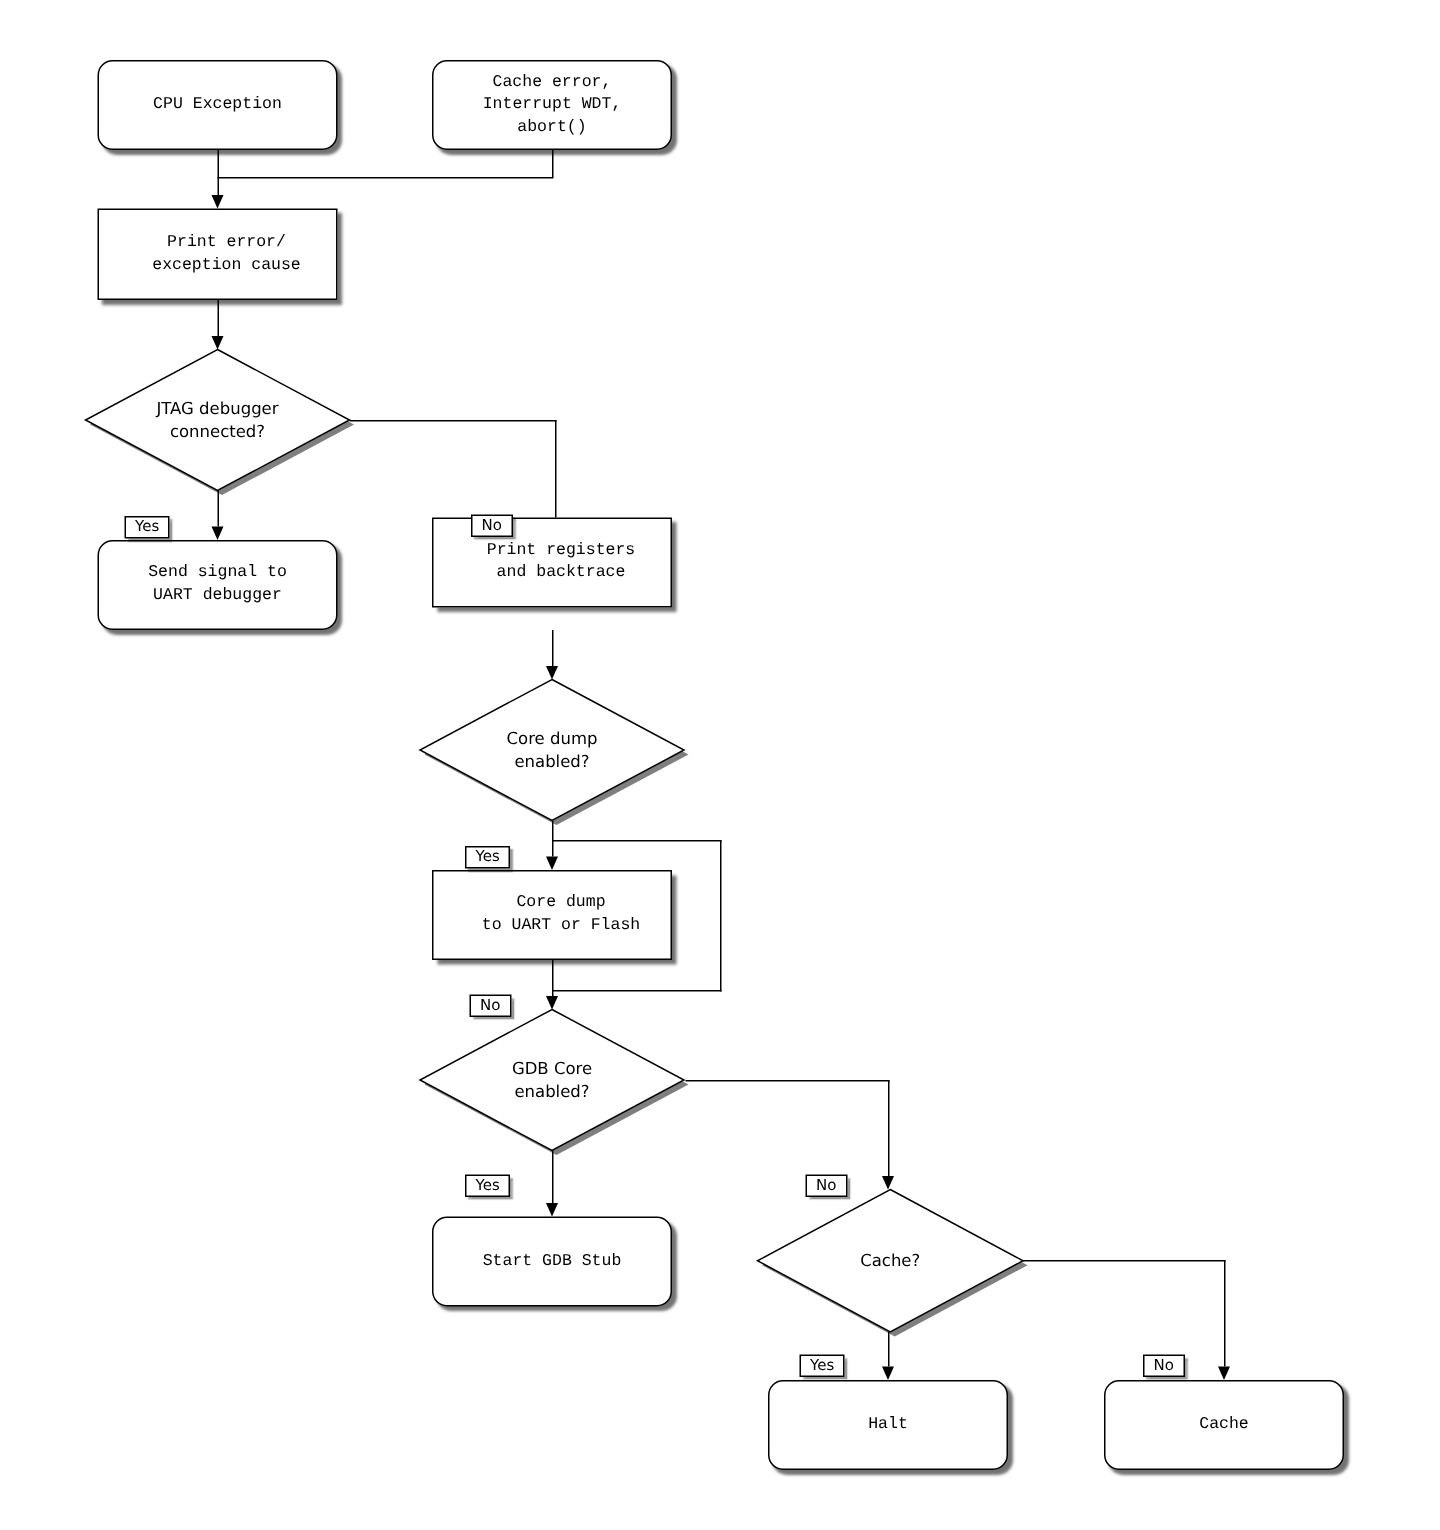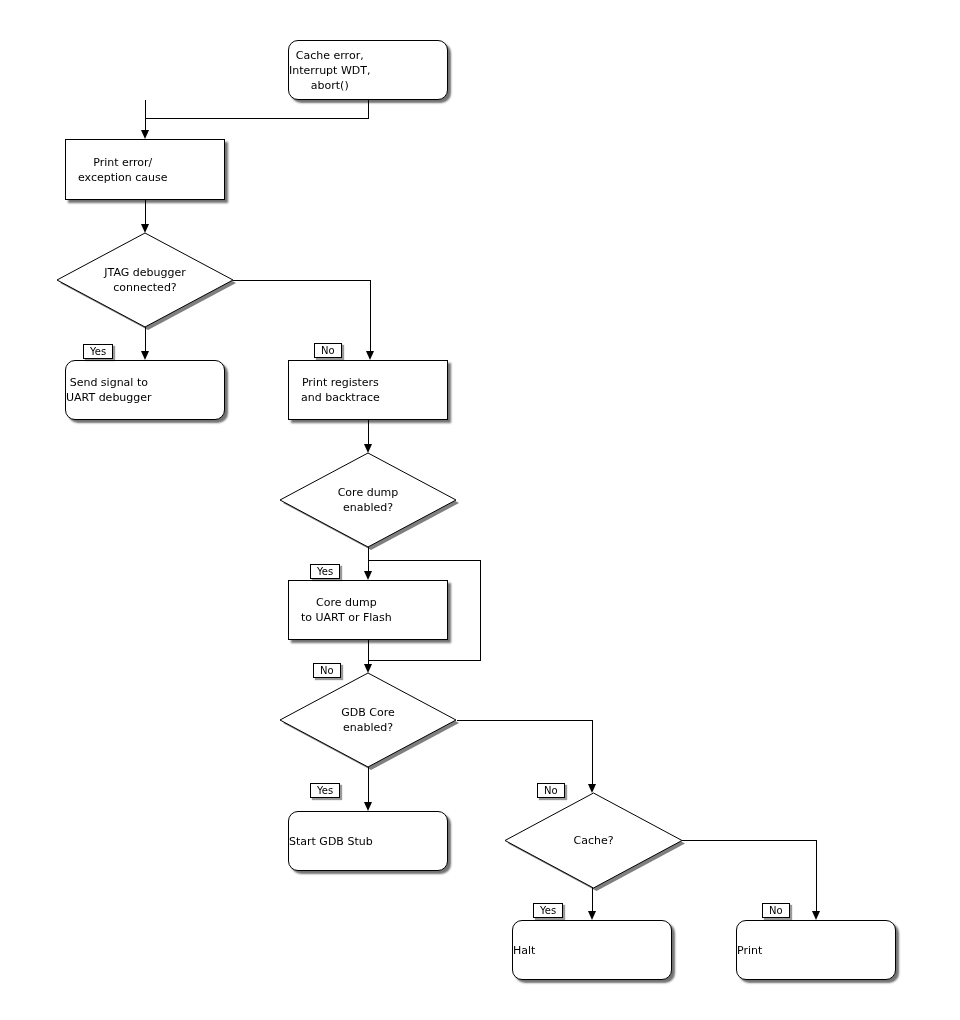--- a/index.html
+++ b/index.html
@@ -4,22 +4,22 @@
 <style>
   html,body{margin:0;padding:0;background:#fff;}
   #canvas{
     position:relative;width:960px;height:1020px;background:var(--bg,#ffffff);
     font-family:"DejaVu Sans","Liberation Sans",sans-serif;color:var(--stroke,#000);
     overflow:hidden;
   }
   .node{
     position:absolute;background:var(--fill,#fff);border:1px solid var(--stroke,#000);
     box-shadow:3px 3px 2px var(--shadow,rgba(0,0,0,0.55));
-    display:flex;align-items:center;text-align:center;
-    font-size:11px;line-height:15px;white-space:pre-line;box-sizing:border-box;
+    display:flex;align-items:center;justify-content:center;text-align:center;
+    font-size:11px;line-height:15px;white-space:pre-line;box-sizing:border-box;font-family:Liberation Mono, monospace;
   }
   .terminal{border-radius:10px;}
   .process{border-radius:0;padding-left:12px;}
   .diamond{position:absolute;}
   .diamond svg{position:absolute;left:0;top:0;overflow:visible;display:block;}
   .diamond .dlabel{
     position:absolute;left:0;top:0;right:0;bottom:0;
     display:flex;align-items:center;justify-content:center;text-align:center;
     font-size:11px;line-height:15px;white-space:pre-line;
   }
@@ -66,57 +66,60 @@
   <div class="arrow" style="left:141px;top:351px"></div>
   <div class="arrow" style="left:366px;top:351px"></div>
   <div class="arrow" style="left:364px;top:444px"></div>
   <div class="arrow" style="left:364px;top:571px"></div>
   <div class="arrow" style="left:364px;top:664px"></div>
   <div class="arrow" style="left:364px;top:802px"></div>
   <div class="arrow" style="left:588px;top:784px"></div>
   <div class="arrow" style="left:588px;top:911px"></div>
   <div class="arrow" style="left:812px;top:911px"></div>
 
+  <div class="node terminal" style="left:65px;top:40px;width:160px;height:60px">
+    <span>CPU Exception</span>
+  </div>
 
   <div class="node terminal" style="left:288px;top:40px;width:160px;height:60px">
     <span>Cache error,
 Interrupt WDT,
 abort()</span>
   </div>
 
   <div class="node process" style="left:65px;top:139px;width:160px;height:61px">
     <span>Print error/
 exception cause</span>
   </div>
 
   <div class="node terminal" style="left:65px;top:360px;width:160px;height:60px">
     <span>Send signal to
 UART debugger</span>
   </div>
 
-  <div class="node process" style="left:288px;top:360px;width:160px;height:60px">
+  <div class="node process" style="left:288px;top:345px;width:160px;height:60px">
     <span>Print registers
 and backtrace</span>
   </div>
 
   <div class="node process" style="left:288px;top:580px;width:160px;height:60px">
     <span>Core dump
 to UART or Flash</span>
   </div>
 
   <div class="node terminal" style="left:512px;top:920px;width:160px;height:60px">
     <span>Halt</span>
   </div>
 
   <div class="node terminal" style="left:288px;top:811px;width:160px;height:60px">
     <span>Start GDB Stub</span>
   </div>
 
   <div class="node terminal" style="left:736px;top:920px;width:160px;height:60px">
-    <span>Print</span>
+    <span>Cache</span>
   </div>
 
   <div class="diamond" style="left:57px;top:233px;width:176px;height:94px">
     <svg width="176" height="94" viewBox="0 0 176 94">
       <polygon points="91,3 179,50 91,97 3,50" fill="rgba(0,0,0,0.5)"></polygon>
       <polygon points="88,0 176,47 88,94 0,47" fill="#ffffff" stroke="#000000" stroke-width="1"></polygon>
     </svg>
     <div class="dlabel">JTAG debugger
 connected?</div>
   </div>

